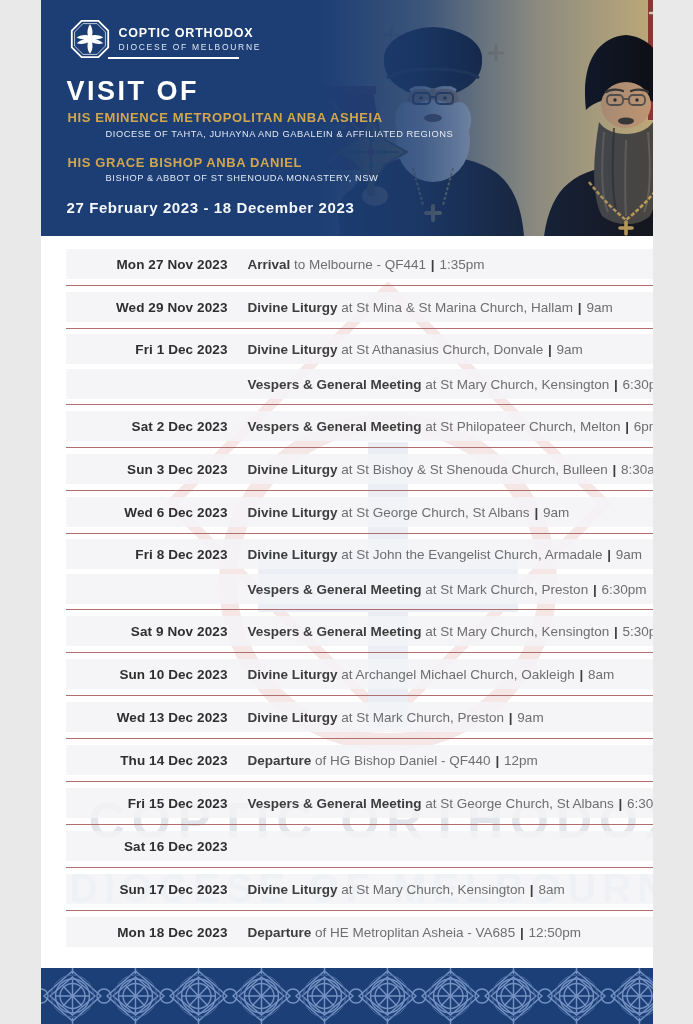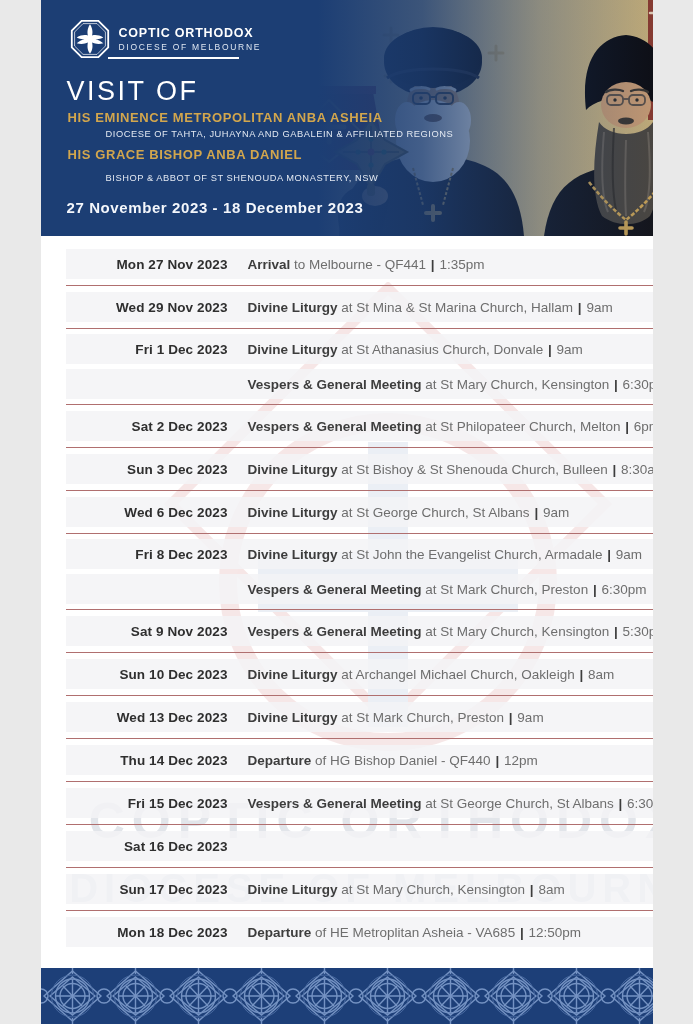--- a/index.html
+++ b/index.html
@@ -13,26 +13,26 @@
   #header{position:absolute;top:0;left:0;width:693px;height:236px;}
   #header-scene{position:absolute;top:0;left:0;}
   .hdr-text{position:absolute;z-index:5;}
   #logo-block{top:18px;left:28px;width:340px;height:46px;}
   #logo-badge{position:absolute;top:0;left:0;}
   #logo-org{position:absolute;left:50px;top:8px;font-size:12.5px;font-weight:bold;
     letter-spacing:.8px;color:#ffffff;white-space:nowrap;}
   #logo-sub{position:absolute;left:50px;top:24px;font-size:8.5px;letter-spacing:1.7px;
     color:#dfe7f2;white-space:nowrap;}
   #logo-rule{position:absolute;top:57px;left:67px;width:131px;height:2px;background:#ffffff;z-index:5;}
-  #visit-of{top:76px;left:26px;font-size:27px;font-weight:400;letter-spacing:2.5px;color:#ffffff;}
+  #visit-of{top:76px;left:26px;font-size:27px;font-weight:700;letter-spacing:2.5px;color:#ffffff;}
   .gold-name{font-size:13px;font-weight:bold;letter-spacing:.6px;color:#d2a64d;white-space:nowrap;}
   .white-sub{font-size:9.3px;font-weight:400;letter-spacing:.55px;color:#e3e9f2;white-space:nowrap;padding-left:38px;}
   #guest1-name{top:110px;left:27px;}
   #guest1-title{top:129px;left:27px;}
-  #guest2-name{top:147px;left:27px;}
+  #guest2-name{top:155px;left:27px;}
   #guest2-title{top:173px;left:27px;}
   #date-range{top:199px;left:26px;font-size:15px;font-weight:600;letter-spacing:.6px;color:#f3f6fb;}
   
   #watermark-emblem{position:absolute;top:282px;left:112px;opacity:.16;z-index:0;}
   .ghost-line{position:absolute;left:0;width:693px;text-align:center;z-index:0;
     font-weight:700;white-space:nowrap;}
   #ghost-line1{top:792px;font-size:50px;letter-spacing:7px;color:rgba(206,211,220,.6);}
   #ghost-line2{top:866px;font-size:40px;letter-spacing:6px;color:rgba(187,199,219,.55);}
   
   #schedule{position:absolute;top:237px;left:0;width:693px;padding:6px 25px;z-index:2;}
@@ -173,21 +173,21 @@
       <span id="logo-org">COPTIC ORTHODOX</span>
       <span id="logo-sub">DIOCESE OF MELBOURNE</span>
     </div>
     <div id="logo-rule"></div>
 
     <div class="hdr-text" id="visit-of">VISIT OF</div>
     <div class="hdr-text gold-name" id="guest1-name">HIS EMINENCE METROPOLITAN ANBA ASHEIA</div>
     <div class="hdr-text white-sub" id="guest1-title">DIOCESE OF TAHTA, JUHAYNA AND GABALEIN &amp; AFFILIATED REGIONS</div>
     <div class="hdr-text gold-name" id="guest2-name">HIS GRACE BISHOP ANBA DANIEL</div>
     <div class="hdr-text white-sub" id="guest2-title">BISHOP &amp; ABBOT OF ST SHENOUDA MONASTERY, NSW</div>
-    <div class="hdr-text" id="date-range">27 November 2023 - 18 December 2023</div>
+    <div class="hdr-text" id="date-range">27 February 2023 - 18 December 2023</div>
   </div>
 
   <svg id="watermark-emblem" width="470" height="500" viewBox="0 0 470 500">
     <polygon points="235,6 452,222 235,438 18,222" fill="none" stroke="#c96a6a" stroke-width="10"></polygon>
     <circle cx="235" cy="300" r="160" fill="none" stroke="#cc7070" stroke-width="18"></circle>
     <path d="M215,160 L255,160 L255,270 L365,270 L365,330 L255,330 L255,445 L215,445 L215,330 L105,330 L105,270 L215,270 Z" fill="#8aa0c6"></path>
   </svg>
   <div class="ghost-line" id="ghost-line1">COPTIC ORTHODOX</div>
   <div class="ghost-line" id="ghost-line2">DIOCESE OF MELBOURNE</div>
 

